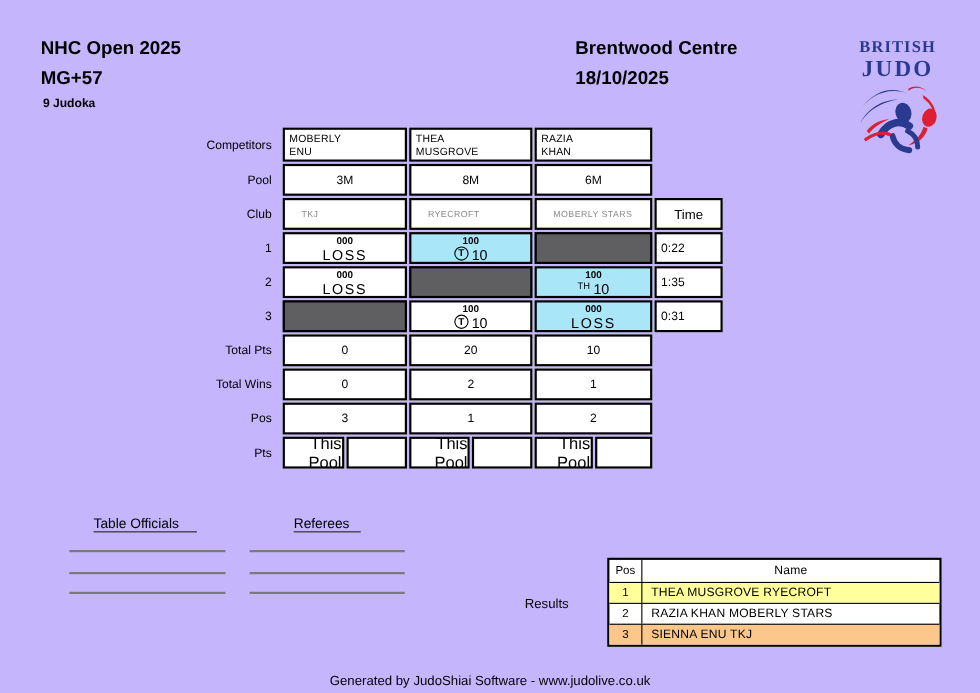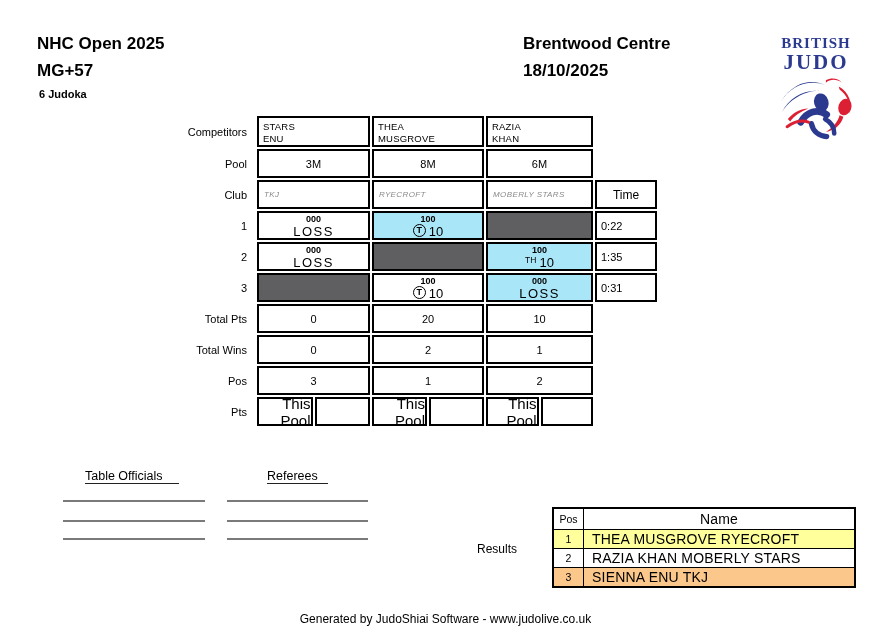--- a/index.html
+++ b/index.html
@@ -1,18 +1,18 @@
 <!DOCTYPE html>
 <html><head>
 <meta charset="utf-8">
 <style>
   * { margin:0; padding:0; box-sizing:border-box; }
   html,body { background:#e8e8e8; }
   body { font-family:"Liberation Sans", sans-serif; color:#000; }
-  .page { position:relative; width:891px; height:630px; background:#ffffff; overflow:hidden; }
+  .page { position:relative; width:891px; height:630px; background:#c4b5fd; overflow:hidden; }
 
   
   .evt-title   { position:absolute; left:37px;  top:34px;  font-size:17px; font-weight:600; }
   .evt-cat     { position:absolute; left:37px;  top:61px;  font-size:17px; font-weight:600; }
   .evt-count   { position:absolute; left:39px;  top:88px;  font-size:11px; font-weight:600; }
   .evt-venue   { position:absolute; left:523px; top:34px;  font-size:17px; font-weight:600; }
   .evt-date    { position:absolute; left:523px; top:61px;  font-size:17px; font-weight:600; }
 
   
   .logo { position:absolute; left:773px; top:36px; width:86px; text-align:center;font-family:Liberation Serif, serif; }
@@ -22,21 +22,21 @@
 
   
   .pool { position:absolute; left:189px; top:116px; display:grid;
           grid-template-columns:66px 113px 112px 107px 62px;
           grid-template-rows:31px repeat(9,29px); gap:2px; }
   .cell   { border:2px solid #000; background:#fff; overflow:hidden; }
   .rlabel { display:flex; align-items:center; justify-content:flex-end; padding-right:8px; font-size:11px; }
   .name   { font-size:9.5px; padding:3px 0 0 4px; line-height:1.3; letter-spacing:0.2px; }
   .name span { display:block; }
   .grade  { display:flex; align-items:center; justify-content:center; font-size:11px; }
-  .club   { display:flex; align-items:center; padding-left:5px; font-size:8px; color:#8a8a8a; letter-spacing:0.4px;font-style:italic; }
+  .club   { display:flex; align-items:center; padding-left:15px; font-size:8px; color:#8a8a8a; letter-spacing:0.4px; }
   .timehead { display:flex; align-items:center; justify-content:center; font-size:12px; }
   .match  { text-align:center; }
   .score  { display:block; font-size:9px; font-weight:600; margin-top:1px; }
   .mainline { display:flex; align-items:flex-start; justify-content:center; gap:3px; margin-top:0; }
   .loss   { font-size:13px; letter-spacing:1.5px; }
   .num10  { font-size:13px; }
   .pfx    { font-size:8.5px; }
   .circ   { display:inline-block; width:13px; height:13px; border:1.5px solid #000; border-radius:50%;
             font-size:9px; line-height:11px; text-align:center; font-weight:600; }
   .cyan    { background:#a9e6f8; }
@@ -51,36 +51,36 @@
   .sig-head.tof { left:85px;  top:469px; padding-right:16px; }
   .sig-head.ref { left:267px; top:469px; padding-right:10px; }
   .sig-line { position:absolute; height:2px; background:#7a7a7a; }
 
   
   .results-label { position:absolute; left:477px; top:542px; font-size:12px; }
   .results-table { position:absolute; left:552px; top:507px; width:304px; border:2px solid #000; background:#fff; }
   .rrow  { display:flex; height:19px; border-top:1px solid #000; }
   .rrow.hdr { height:20px; border-top:none; }
   .rpos  { width:30px; border-right:1px solid #000; display:flex; align-items:center; justify-content:center; font-size:10.5px; }
-  .rname { flex:1; display:flex; align-items:center; padding-left:8px; font-size:14px; letter-spacing:0.2px; }
+  .rname { flex:1; display:flex; align-items:center; padding-left:8px; font-size:11px; letter-spacing:0.2px; }
   .rname.hdrname { justify-content:center; padding-left:0; }
   .row-gold   { background:#ffff9c; }
   .row-bronze { background:#fbc78b; }
 
   
   .footer { position:absolute; left:0; top:612px; width:891px; text-align:center; font-size:12px; }
 </style>
 </head>
 <body>
 
 <div class="page">
 
   <div class="evt-title">NHC Open 2025</div>
   <div class="evt-cat">MG+57</div>
-  <div class="evt-count">6 Judoka</div>
+  <div class="evt-count">9 Judoka</div>
   <div class="evt-venue">Brentwood Centre</div>
   <div class="evt-date">18/10/2025</div>
 
   <div class="logo">
     <div class="logo-l1">BRITISH</div>
     <div class="logo-l2">JUDO</div>
     <svg width="76" height="70" viewBox="0 0 100 92">
       <path fill="#2b3a8f" d="M62,13 C40,5 16,14 4,35 C9,26 16,19 25,14 C37,7 51,8 62,13 Z"></path>
       <path fill="#2b3a8f" d="M55,21 C36,18 15,29 5,49 C12,37 25,27 39,23 C45,21 50,20 55,21 Z"></path>
       <path fill="#dd1f34" d="M63,7 C70,3 79,4 84,10 C77,5 69,5 63,10 Z"></path>
@@ -93,21 +93,21 @@
       <path fill="none" stroke="#2b3a8f" stroke-width="7" stroke-linecap="round" d="M44,64 C46,74 54,80 64,81"></path>
       <path fill="none" stroke="#2b3a8f" stroke-width="6" stroke-linecap="round" d="M62,58 C70,62 74,69 74,77"></path>
       <path fill="none" stroke="#dd1f34" stroke-width="4" stroke-linecap="round" d="M12,68 C22,61 32,59 40,62"></path>
     </svg>
   </div>
 
   <div class="pool">
 
     <div class="rlabel" style="grid-area:1/1">Competitors</div>
     <div class="cell name" style="grid-area:1/2">
-      <span>STARS</span>
+      <span>MOBERLY</span>
       <span>ENU</span>
     </div>
     <div class="cell name" style="grid-area:1/3">
       <span>THEA</span>
       <span>MUSGROVE</span>
     </div>
     <div class="cell name" style="grid-area:1/4">
       <span>RAZIA</span>
       <span>KHAN</span>
     </div>

